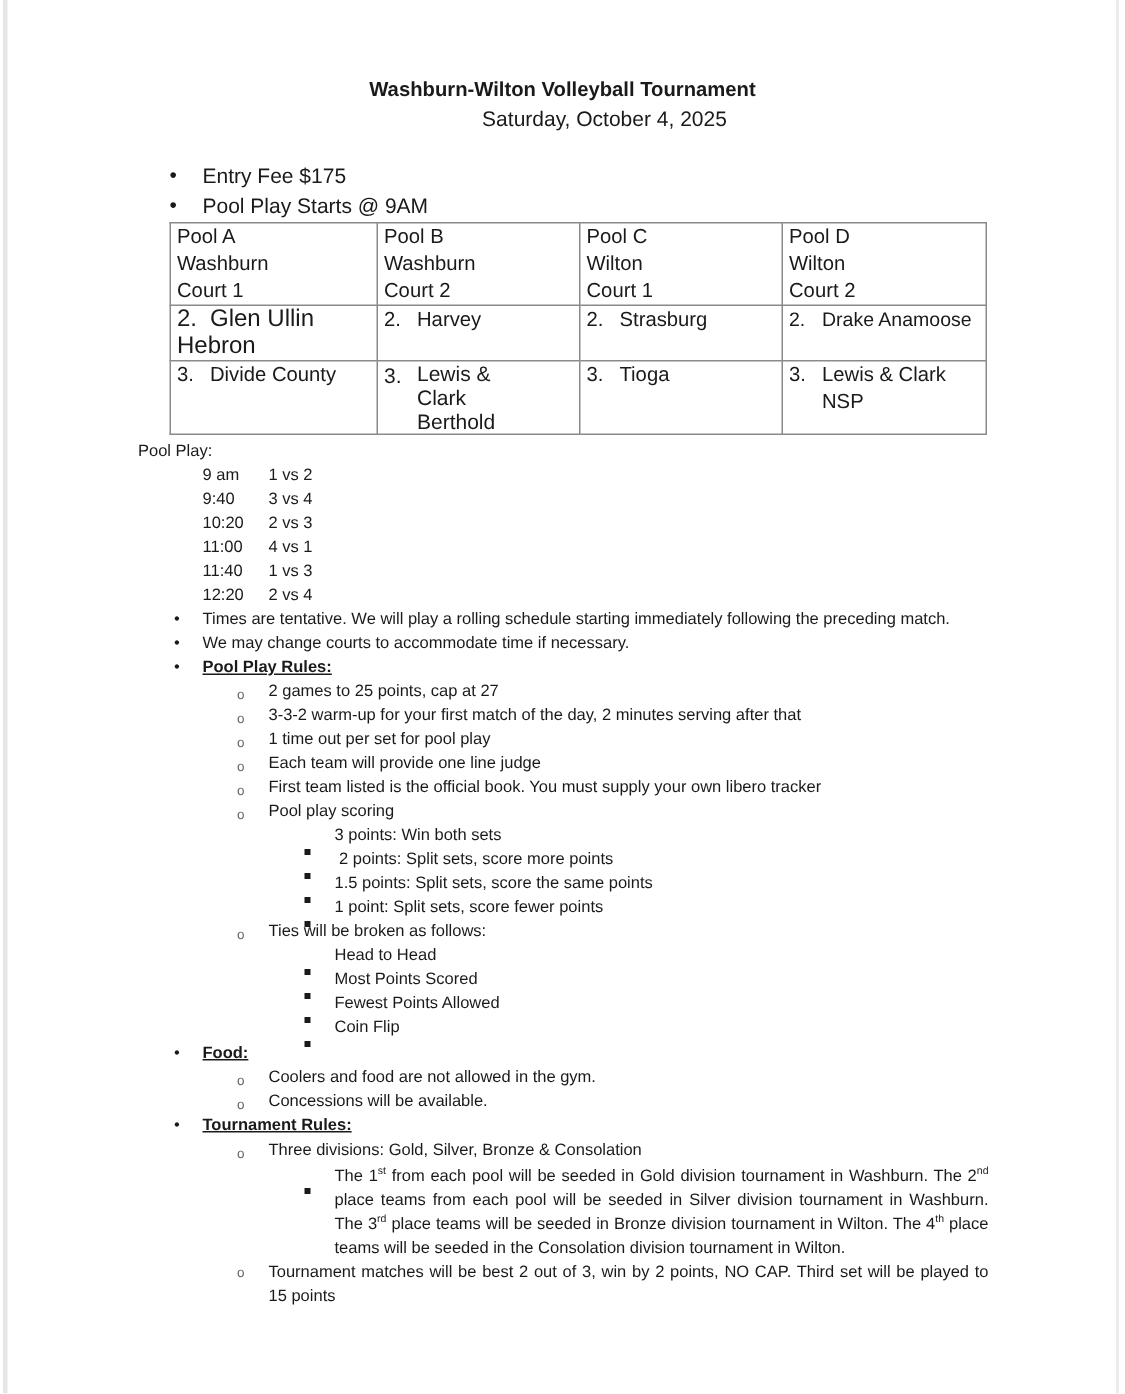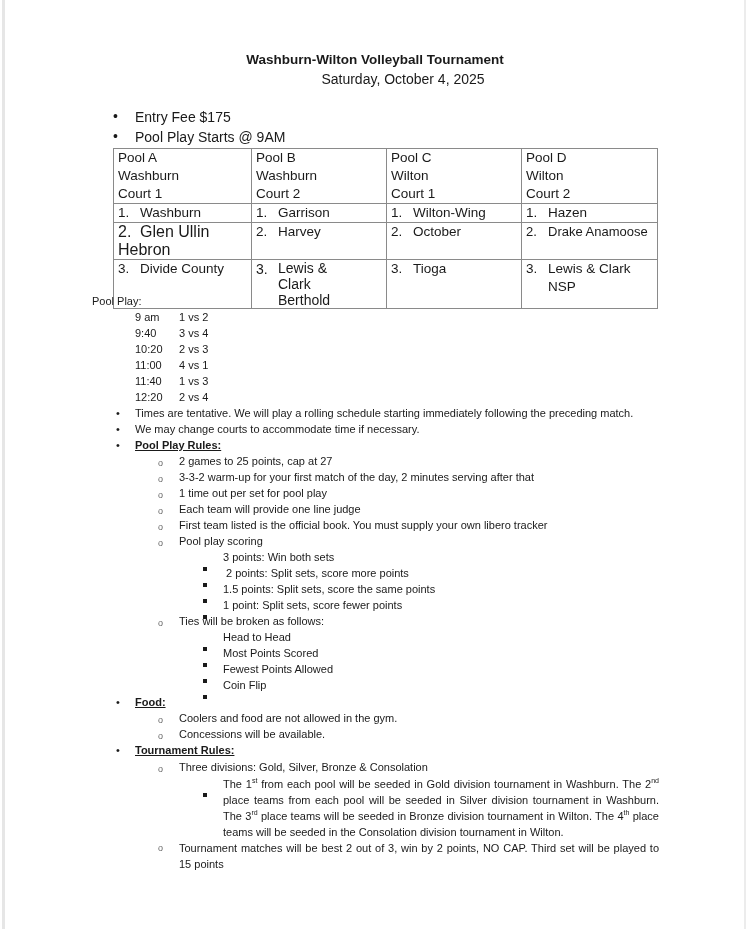--- a/index.html
+++ b/index.html
@@ -76,29 +76,23 @@
           <div>Wilton</div>
           <div>Court 1</div>
     </td>
     <td class="hdr">
       <div>Pool D</div>
           <div>Wilton</div>
           <div>Court 2</div>
     </td>
   </tr>
   <tr>
-    <td class="r1"><span class="num">1.</span><span>Washburn</span></td>
-    <td class="r1"><span class="num">1.</span><span>Garrison</span></td>
-    <td class="r1"><span class="num">1.</span><span>Wilton-Wing</span></td>
-    <td class="r1"><span class="num">1.</span><span>Hazen</span></td>
-  </tr>
-  <tr>
     <td class="r2 sm" style="font-size:16px;"><span class="num">2.</span><span>Glen Ullin Hebron</span></td>
     <td class="r2"><span class="num">2.</span><span>Harvey</span></td>
-    <td class="r2"><span class="num">2.</span><span>October</span></td>
+    <td class="r2"><span class="num">2.</span><span>Strasburg</span></td>
     <td class="r2" style="font-size:13px;"><span class="num">2.</span><span>Drake Anamoose</span></td>
   </tr>
   <tr>
     <td class="r3"><span class="num">3.</span><span>Divide County</span></td>
     <td class="r3 sm"><span class="num">3.</span><span class="wrap2" style="width:80px;">Lewis &amp; Clark Berthold</span></td>
     <td class="r3"><span class="num">3.</span><span>Tioga</span></td>
     <td class="r3"><span class="num">3.</span><span class="wrap2" style="width:100px; line-height:18px;">Lewis &amp; Clark NSP</span></td>
   </tr>
 </tbody>
   </table>

